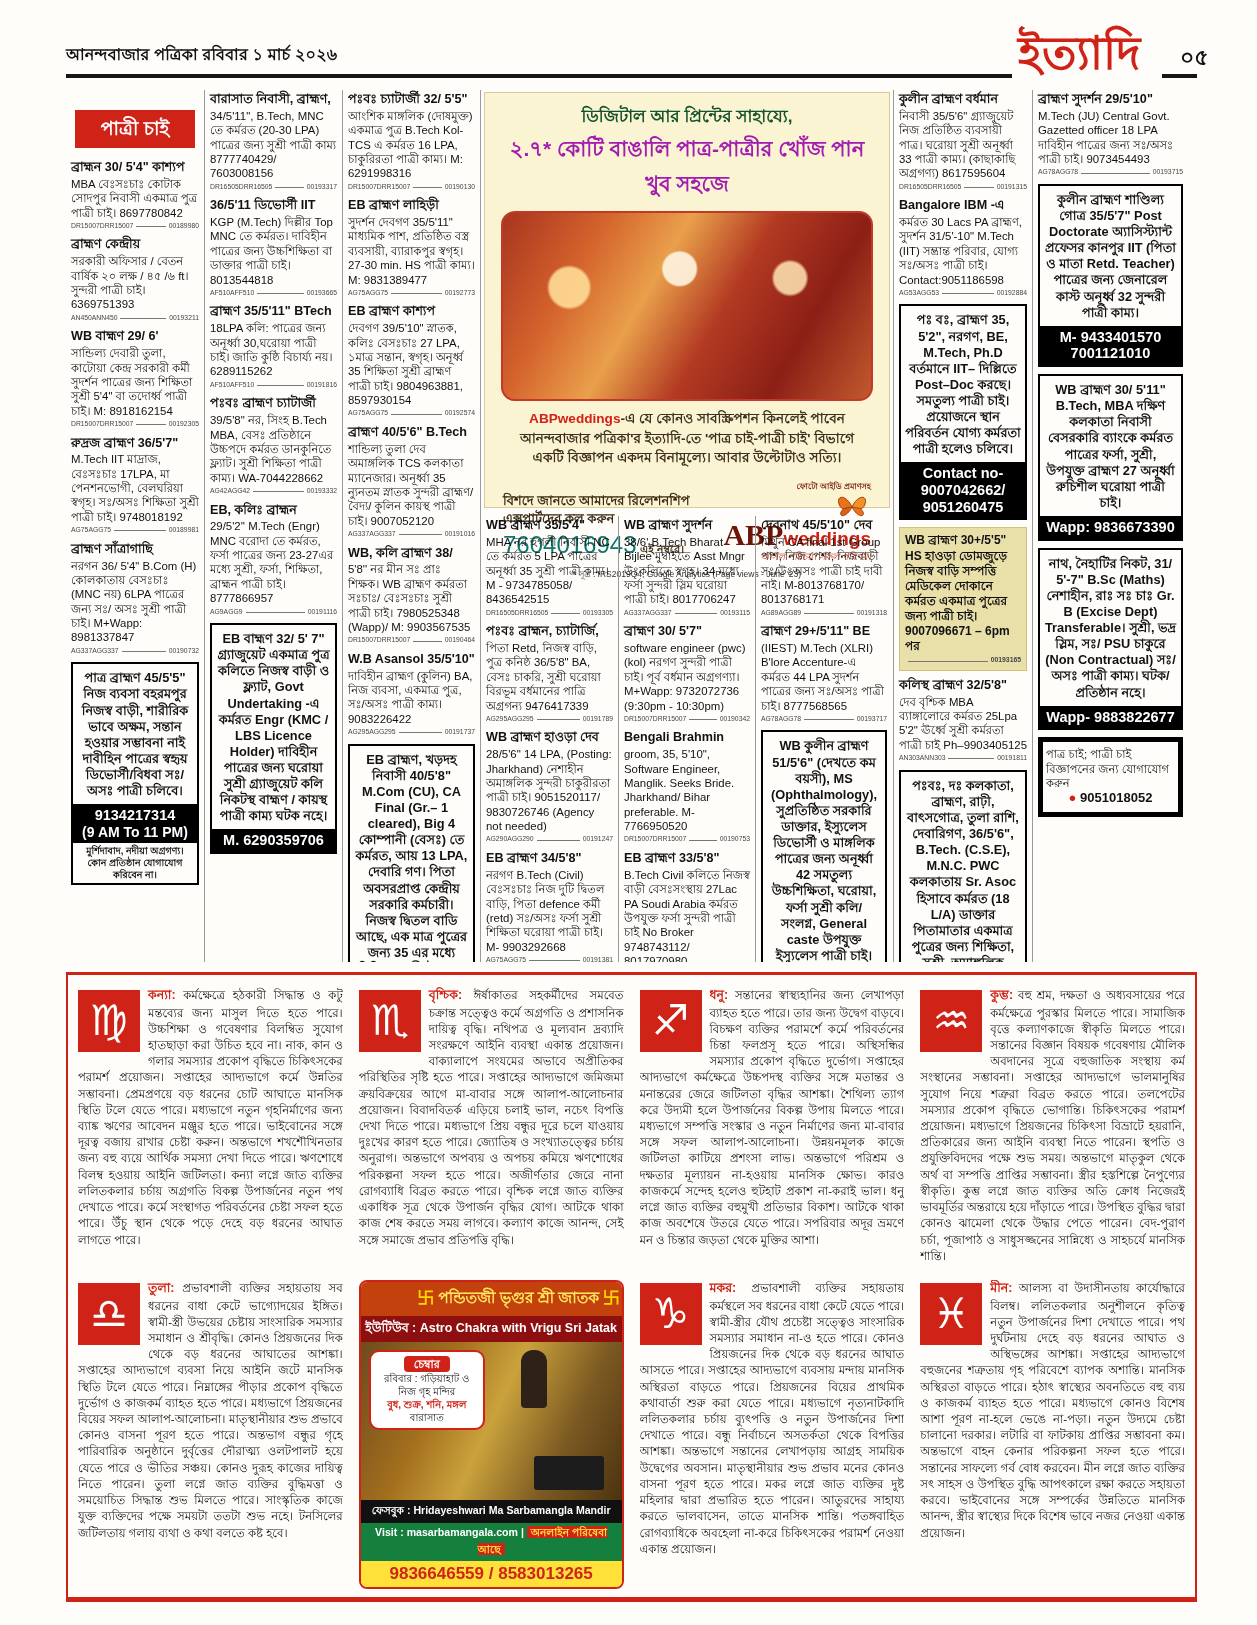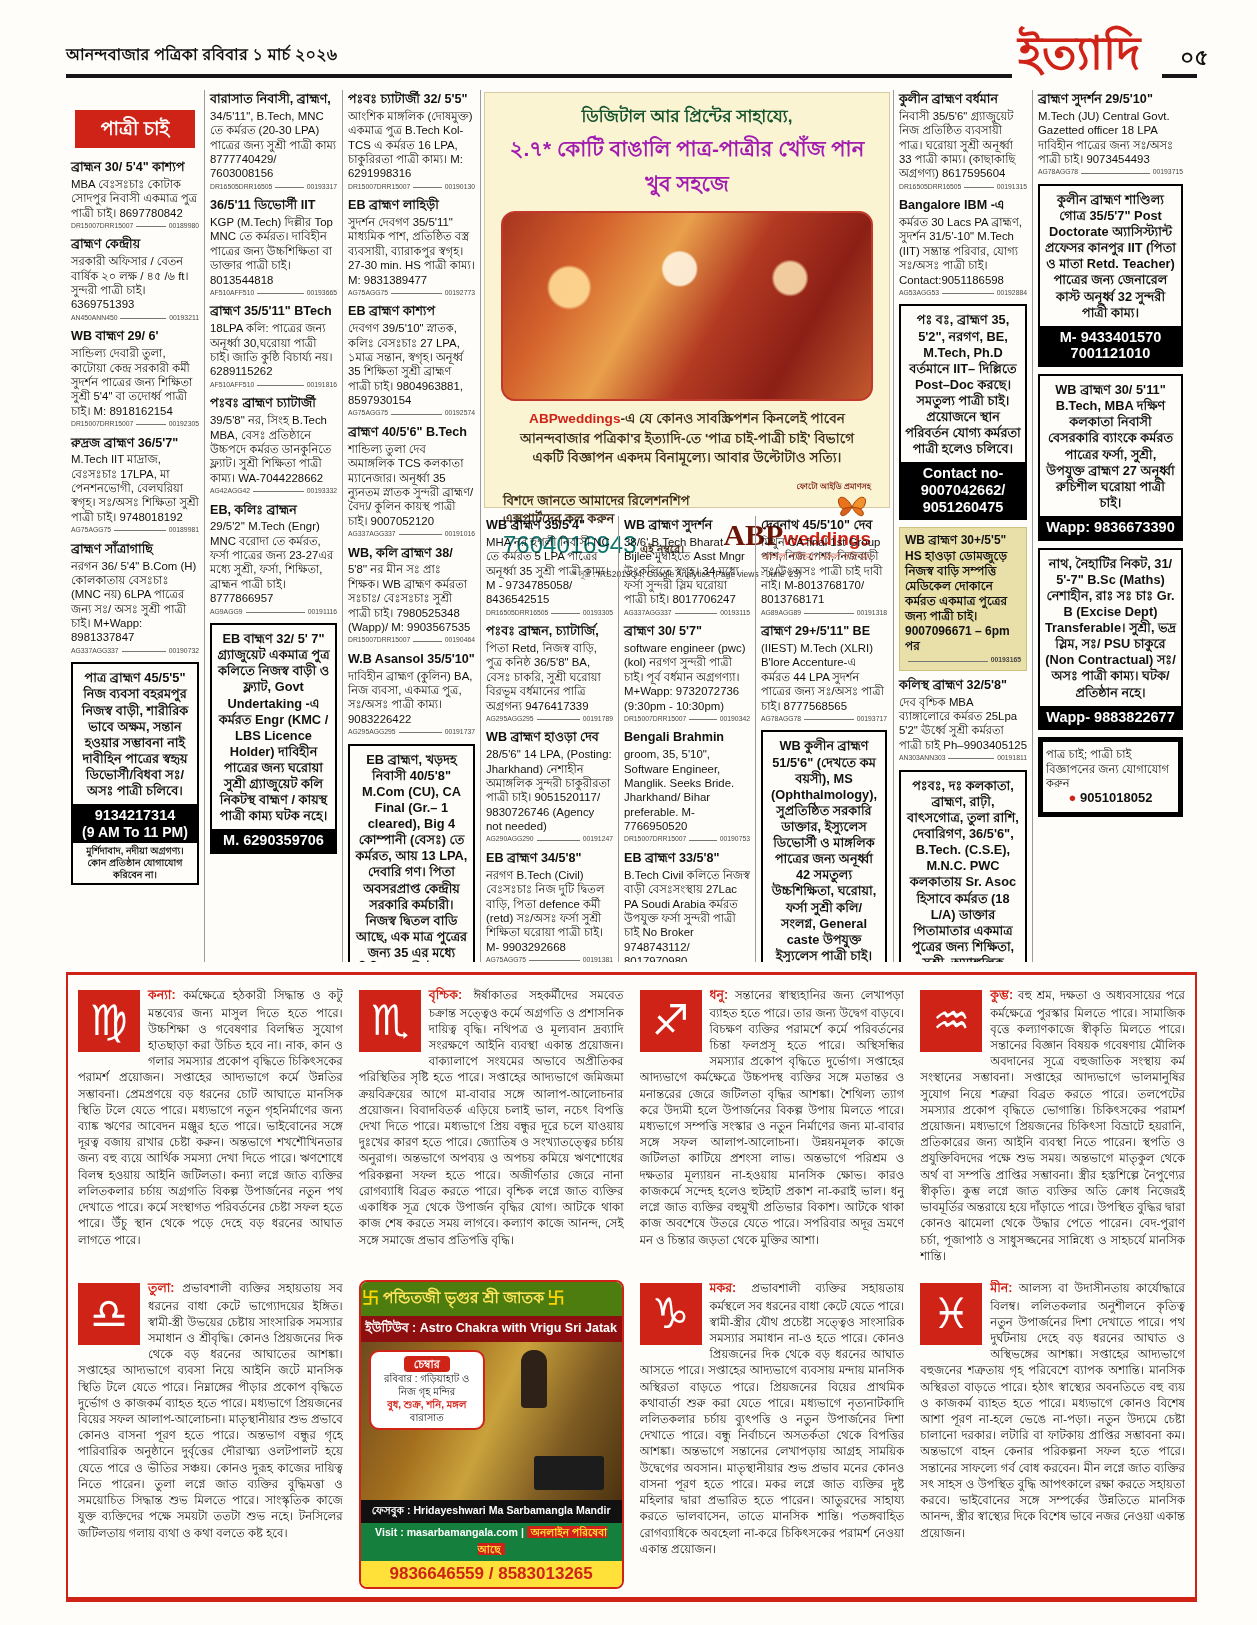--- a/index.html
+++ b/index.html
@@ -68,21 +68,21 @@
   .horo-wrap{position:absolute;left:66px;top:972px;width:1131px;height:630px;box-sizing:border-box;
      border:2px solid #d02318;border-top-width:3px;border-bottom-width:5px;
      padding:12px 10px 8px 10px;display:grid;grid-template-columns:repeat(4,1fr);
      gap:8px 16px;overflow:hidden;}
   .horo{font-size:11.6px;line-height:1.4;text-align:justify;overflow:hidden;}
   .horo-icon{float:left;width:62px;height:62px;background:#d02318;color:#fff;
      display:flex;align-items:center;justify-content:center;font-size:42px;margin:3px 8px 2px 0;}
   .horo-name{color:#d02318;font-weight:bold;font-size:12.5px;}
   
   .astro{border:2px solid #d02318;border-radius:8px;overflow:hidden;display:flex;flex-direction:column;background:#fff;}
-  .astro-title{background:#4d7c0f;color:#ffe55c;font-weight:bold;font-size:15.5px;text-align:left;padding:4px 2px;}
+  .astro-title{background:#c2410c;color:#ffe55c;font-weight:bold;font-size:15.5px;text-align:right;padding:4px 2px;}
   .astro-title .swa{color:#ffd400;font-size:16px;}
   .astro-yt{background:#8e0f0f;color:#fff;font-weight:bold;font-size:12.5px;text-align:center;padding:3px 2px;}
   .astro-main{flex:1;display:flex;background:
        linear-gradient(115deg,#6e4a1e 0%,#a4701e 30%,#caa23c 50%,#7c5a22 75%,#4c3210 100%);min-height:150px;}
   .chamber{background:#fff;border:2px solid #d02318;border-radius:10px;margin:8px;padding:4px;
      width:104px;align-self:flex-start;text-align:center;font-size:10px;line-height:1.3;}
   .chamber .lbl{background:#d02318;color:#fff;font-weight:bold;display:inline-block;padding:1px 10px;border-radius:4px;font-size:11px;}
   .chamber .days{color:#d02318;font-weight:bold;}
   .astro-photo{flex:1;position:relative;}
   .astro-photo .laptop{position:absolute;right:18px;bottom:10px;width:70px;height:34px;background:#1c1c1c;border-radius:3px;}

